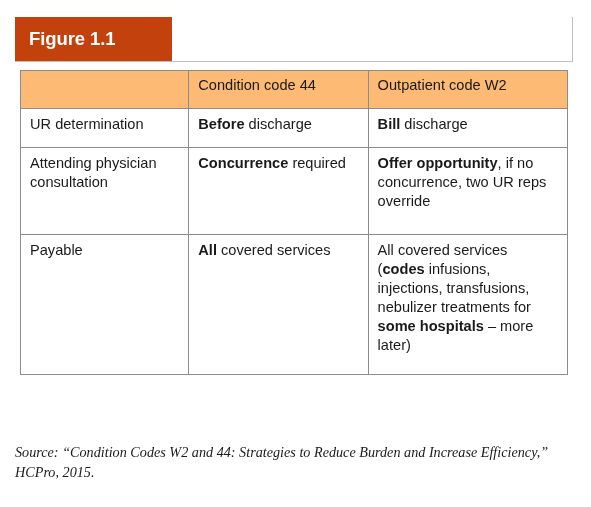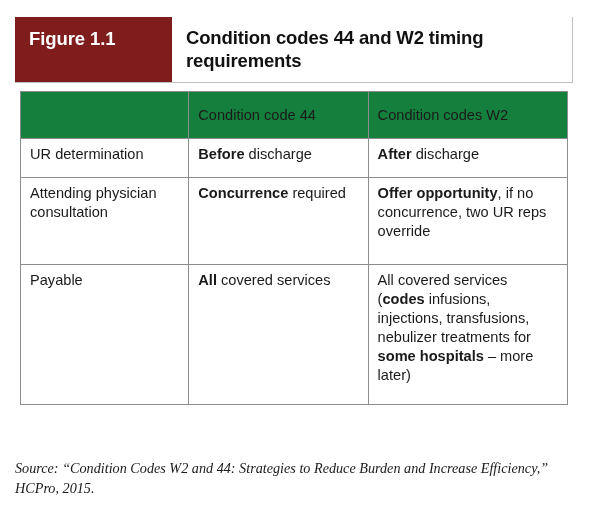--- a/index.html
+++ b/index.html
@@ -26,21 +26,21 @@
   .title-banner {
     display: flex;
     align-items: stretch;
     border: 1px solid #bfbfbf;
     border-left: none;
     border-top: none;
     background: #ffffff;
     box-sizing: border-box;
   }
   .figure-label {
-    background: #7f1d1d;
+    background: #c2410c;
     color: #ffffff;
     font-size: 18.5px;
     font-weight: bold;
     letter-spacing: -0.1px;
     padding: 11px 0 11px 14px;
     width: 157px;
     box-sizing: border-box;
     flex: 0 0 157px;
     line-height: 1.18;
   }
@@ -69,23 +69,23 @@
     border: 1px solid #8c8c8c;
     vertical-align: top;
     padding: 6px 9px 7px 9px;
     font-size: 14.6px;
     line-height: 1.30;
     color: #1a1a1a;
     font-weight: normal;
     text-align: left;
   }
   .fig-table thead td {
-    background: #15803d;
+    background: #fdba74;
     height: 26px;
-    padding-top: 14px;
+    padding-top: 5px;
     padding-bottom: 6px;
   }
   .col-label  { width: 168px; }
   .col-cc44   { width: 179px; }
   .col-ccw2   { width: 199px; }
 
   .r-ur  td { height: 25px; margin-left: 48px; }
   .r-not td { height: 48px; }
   .r-pat td { height: 52px; }
   .r-att td { height: 73px; }
@@ -93,58 +93,57 @@
 
   .em {
     font-weight: bold;
     text-underline-offset: 1px;
   }
 
   
   .source {
     position: absolute;
     left: 15px;
-    top: 458px;
+    top: 442px;
     width: 560px;
     font-family: "Liberation Serif", serif;
     font-style: italic;
     font-size: 14.2px;
     line-height: 1.42;
     color: #1a1a1a;
   }
 </style>
 </head>
 <body>
 
 <div class="figure-wrap">
 
   <div class="title-banner">
     <div class="figure-label">Figure 1.1</div>
-    <div class="figure-title">Condition codes 44 and W2 timing requirements</div>
   </div>
 
   <table class="fig-table">
     <colgroup>
       <col class="col-label">
       <col class="col-cc44">
       <col class="col-ccw2">
     </colgroup>
     <thead>
       <tr>
         <td></td>
         <td>Condition code 44</td>
-        <td>Condition codes W2</td>
+        <td>Outpatient code W2</td>
       </tr>
     </thead>
     <tbody>
 
       <tr class="r-ur">
         <td>UR determination</td>
         <td><span class="em">Before</span><span> discharge</span></td>
-        <td><span class="em">After</span><span> discharge</span></td>
+        <td><span class="em">Bill</span><span> discharge</span></td>
       </tr>
 
 
 
       <tr class="r-att">
         <td>Attending physician consultation</td>
         <td><span class="em">Concurrence</span><span> required</span></td>
         <td><span class="em">Offer opportunity</span><span>, if no concurrence, two UR reps override</span></td>
       </tr>
 

